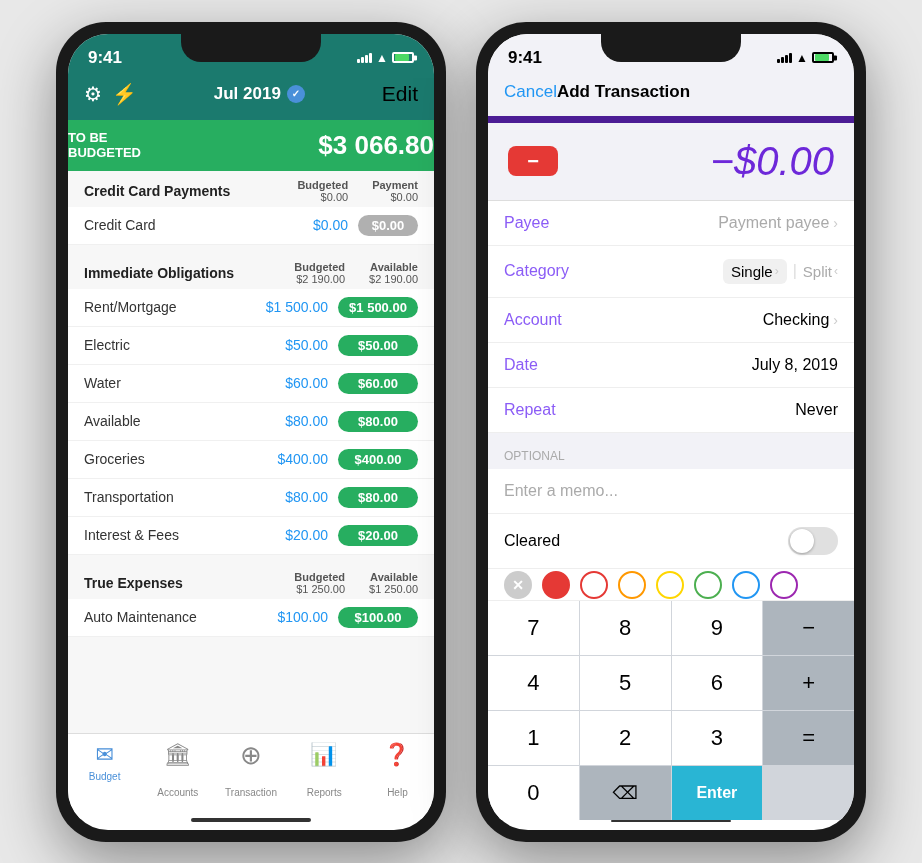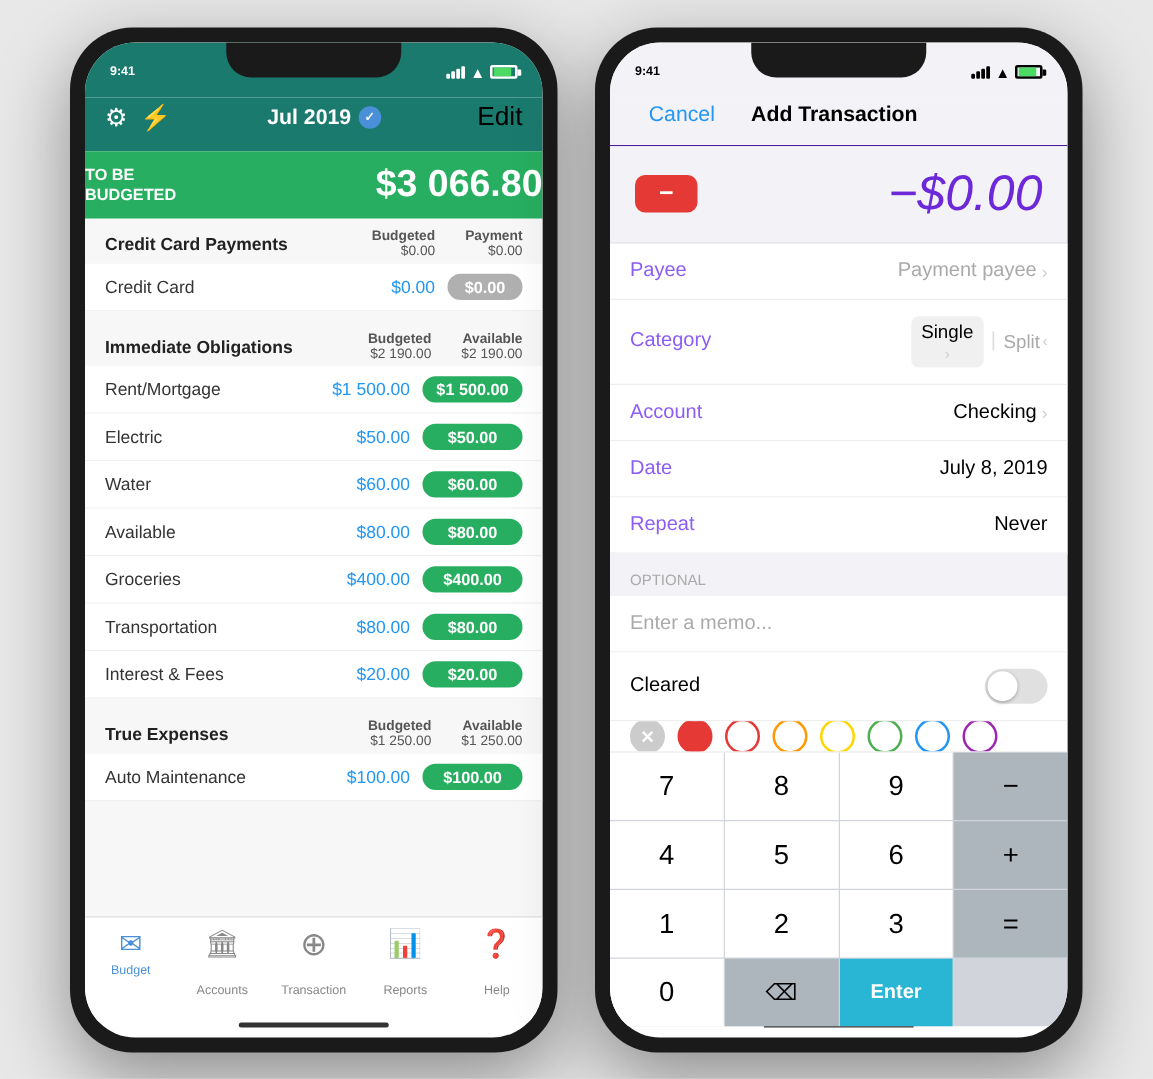--- a/index.html
+++ b/index.html
@@ -53,21 +53,21 @@
       align-items: center;
       padding: 10px 20px 6px;
       font-size: 12px;
       font-weight: 600;
       min-height: 44px;
       position: relative;
       z-index: 5;
     }
     .status-bar.dark { background: #1b7a6e; color: #fff; }
     .status-bar.light { background: #f2f2f7; color: #000; }
-    .status-time { font-size: 10px; font-weight: 700; }
+    .status-time { font-size: 17px; font-weight: 700; }
     .status-icons { display: flex; align-items: center; gap: 4px; }
     .battery-icon {
       width: 22px; height: 11px;
       border: 2px solid currentColor;
       border-radius: 2px;
       position: relative;
       display: inline-flex;
       align-items: center;
     }
     .battery-icon::after {
@@ -133,21 +133,21 @@
       padding: 10px 0;
     }
     .tbb-label {
       color: #fff;
       font-size: 13px;
       font-weight: 700;
       line-height: 1.2;
     }
     .tbb-amount {
       color: #fff;
-      font-size: 30px;
+      font-size: 26px;
       font-weight: 700;
     }
 
     
     .budget-content {
       flex: 1;
       overflow-y: auto;
       background: #f7f7f7;
     }
     .budget-content::-webkit-scrollbar { display: none; }
@@ -241,23 +241,23 @@
       width: 120px;
       margin: 0 auto 8px;
     }
 
     
     .right-phone .status-bar { background: #f2f2f7; color: #000; }
     .add-trans-header {
       background: #f2f2f7;
       display: flex;
       align-items: center;
-      justify-content: space-between;
-      padding: 4px 31px 14px;
-      border-bottom: 1px solid #4c1d95;
+      justify-content: flex-start;
+      padding: 4px 16px 14px;
+      border-bottom: 7px solid #4c1d95;
     }
     .cancel-btn { color: #2196f3; font-size: 17px; }
     .add-trans-title { font-size: 17px; font-weight: 600; color: #000; }
 
     
     .amount-area {
       background: #f2f2f7;
       display: flex;
       align-items: center;
       justify-content: space-between;
@@ -308,21 +308,20 @@
       display: flex;
       align-items: center;
       gap: 2px;
     }
     .cat-opt {
       display: flex;
       align-items: center;
       gap: 2px;
       padding: 4px 8px;
       border-radius: 6px;
-      flex-direction: column;
     }
     .cat-opt.active { background: #f0f0f0; }
     .cat-opt-text { font-size: 15px; color: #000; }
     .cat-opt-chevron { color: #ccc; font-size: 12px; }
     .split-opt { display: flex; align-items: center; gap: 2px; }
     .split-text { font-size: 15px; color: #aaa; }
     .split-icon { color: #ccc; font-size: 12px; }
 
     
     .optional-label {

